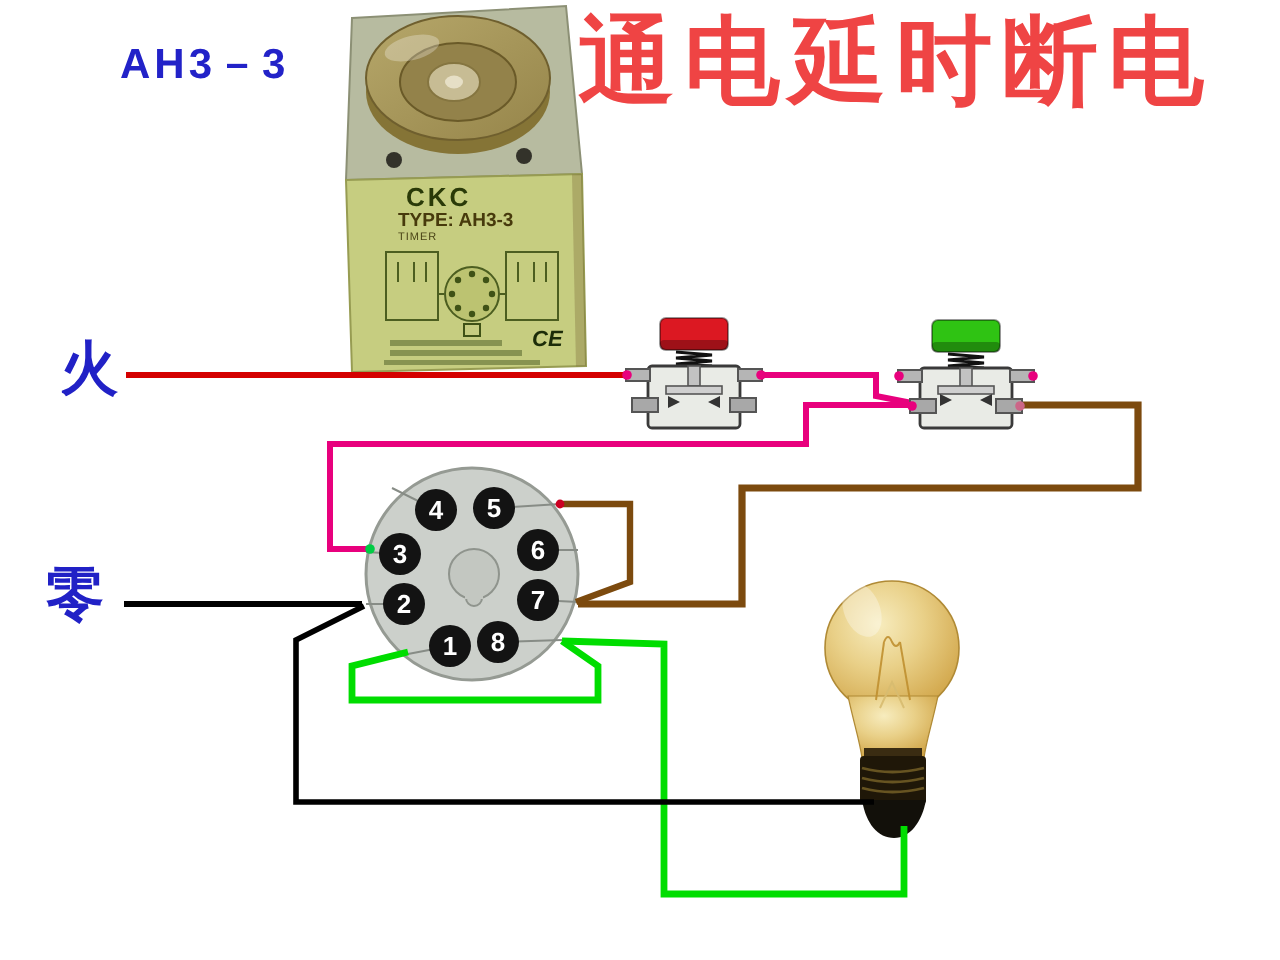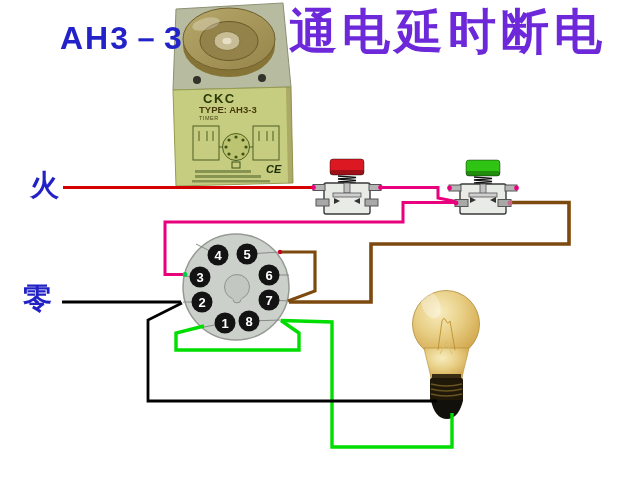--- a/index.html
+++ b/index.html
@@ -2,22 +2,22 @@
 <html><head>
 <meta charset="utf-8">
 <style>
   html,body{margin:0;padding:0;background:#ffffff;}
   .stage{
     position:relative;width:640px;height:480px;background:#ffffff;overflow:hidden;
     font-family:"Liberation Sans", sans-serif;
   }
   .stage svg{position:absolute;left:0;top:0;}
   .txt{position:absolute;white-space:nowrap;line-height:1;}
-  .model-label{left:60px;top:22px;font-size:32px;font-weight:bold;color:#2222c8;letter-spacing:2px;}
-  .main-title{left:289px;top:8px;font-size:48px;font-weight:bold;color:#6d28d9;letter-spacing:5px;}
+  .model-label{left:60px;top:22px;font-size:21px;font-weight:bold;color:#2222c8;letter-spacing:2px;}
+  .main-title{left:289px;top:8px;font-size:48px;font-weight:bold;color:#ef4444;letter-spacing:5px;}
   .live-label{left:30px;top:171px;font-size:29px;font-weight:bold;color:#2121c6;}
   .neutral-label{left:23px;top:284px;font-size:29px;font-weight:bold;color:#2121c6;}
   svg text{font-family:"Liberation Sans", sans-serif;}
   .pin-num{font-size:13px;font-weight:bold;fill:#ffffff;}
   .relay-brand{font-size:13px;font-weight:bold;fill:#2a3a08;letter-spacing:1.5px;}
   .relay-type{font-size:9.5px;font-weight:bold;fill:#473a0c;}
   .relay-timer{font-size:5.5px;fill:#4a4416;letter-spacing:.5px;}
   .relay-ce{font-size:11px;font-weight:bold;fill:#1c2c08;font-style:italic;}
 </style>
 </head>

